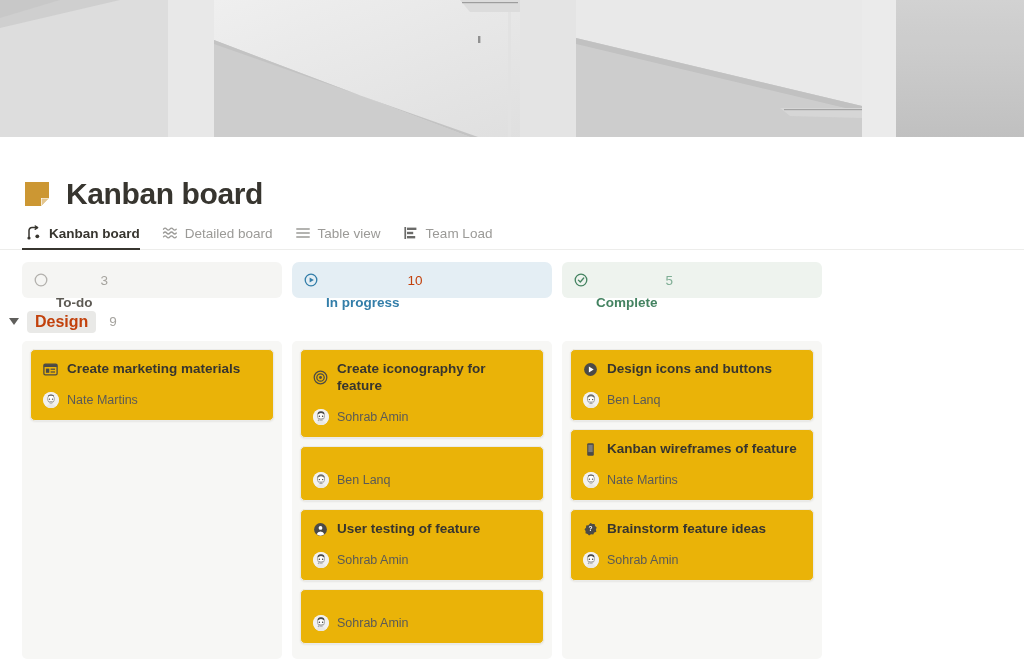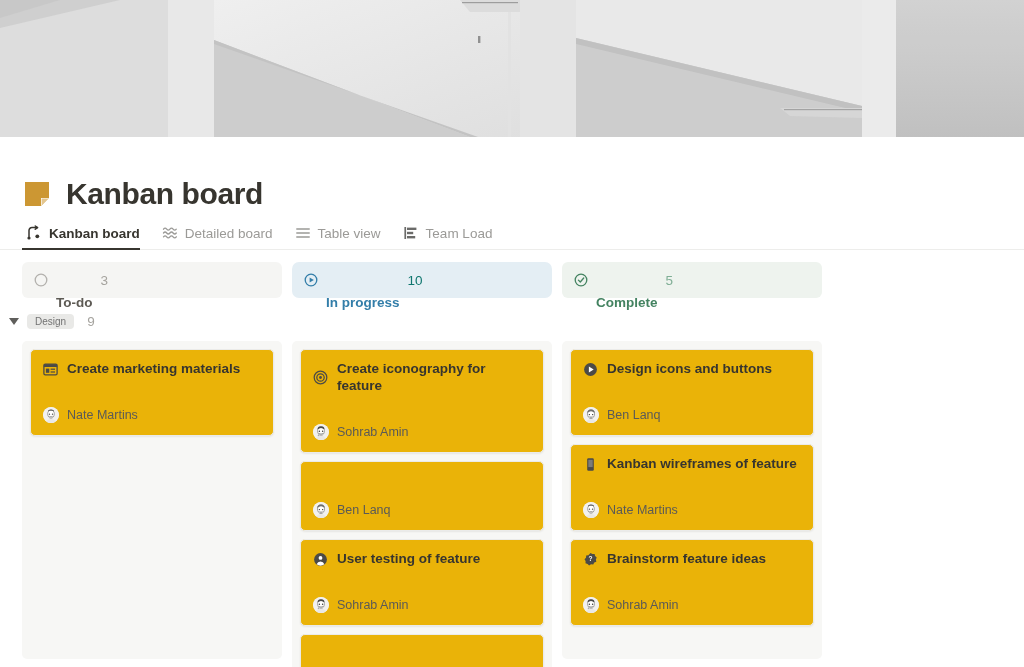--- a/index.html
+++ b/index.html
@@ -79,41 +79,41 @@
     padding: 0 12px;
     font-size: 13.5px;
   }
   .col-head .ic { width: 14px; height: 14px; display: inline-flex; flex: 0 0 auto; }
   .col-head .nm { font-weight: bold; margin-top: 44px; }
   .col-head .ct { font-weight: normal; }
 
   .ch-todo     { background: #f5f5f3; color: #5d5a54; }
   .ch-todo .ct { color: #a5a39e; }
   .ch-prog     { background: #e4eef4; color: #337ea9; border-radius: 7px; }
-  .ch-prog .ct { color: #0f766e; }
+  .ch-prog .ct { color: #c2410c; }
   .ch-done     { background: #eef3ee; color: #448361; }
   .ch-done .ct { color: #7fae95; }
 
   
   .group-row {
     display: flex; align-items: center; gap: 8px;
     padding: 14px 0 10px 9px;
     height: 43px;
   }
   .caret {
     width: 0; height: 0;
     border-left: 5.5px solid transparent;
     border-right: 5.5px solid transparent;
     border-top: 7px solid #5f5e5b;
     cursor: pointer;
   }
   .group-pill {
-    background: #e9e9e7; color: #737373;
+    background: #e9e9e7; color: #c2410c;
     border-radius: 4px; padding: 2px 8px;
-    font-size: 10px; font-weight: normal;
+    font-size: 16px; font-weight: bold;
   }
   .group-count { color: #a5a39e; font-size: 13.5px; margin-left: 5px; }
 
   .lanes {
     display: flex; gap: 10px;
     padding: 0 22px;
     align-items: flex-start;
   }
   .lane {
     width: 260px; flex: 0 0 260px;
@@ -133,21 +133,21 @@
     cursor: pointer;
   }
   .card-title {
     display: flex; align-items: center; gap: 9px;
     font-size: 13.5px; font-weight: bold; color: #37352f;
     line-height: 1.25;
   }
   .card-title .ic { width: 15px; height: 15px; flex: 0 0 auto; display: inline-flex; }
   .card-person {
     display: flex; align-items: center; gap: 8px;
-    margin-top: 29px;
+    margin-top: 14px;
     font-size: 12.5px; color: #5b5a57; text-align: right;
   }
   .avatar {
     width: 16px; height: 16px; border-radius: 50%;
     flex: 0 0 auto; overflow: hidden;
     background: #f0efed;
     display: block;
   }
 </style>
 </head>

